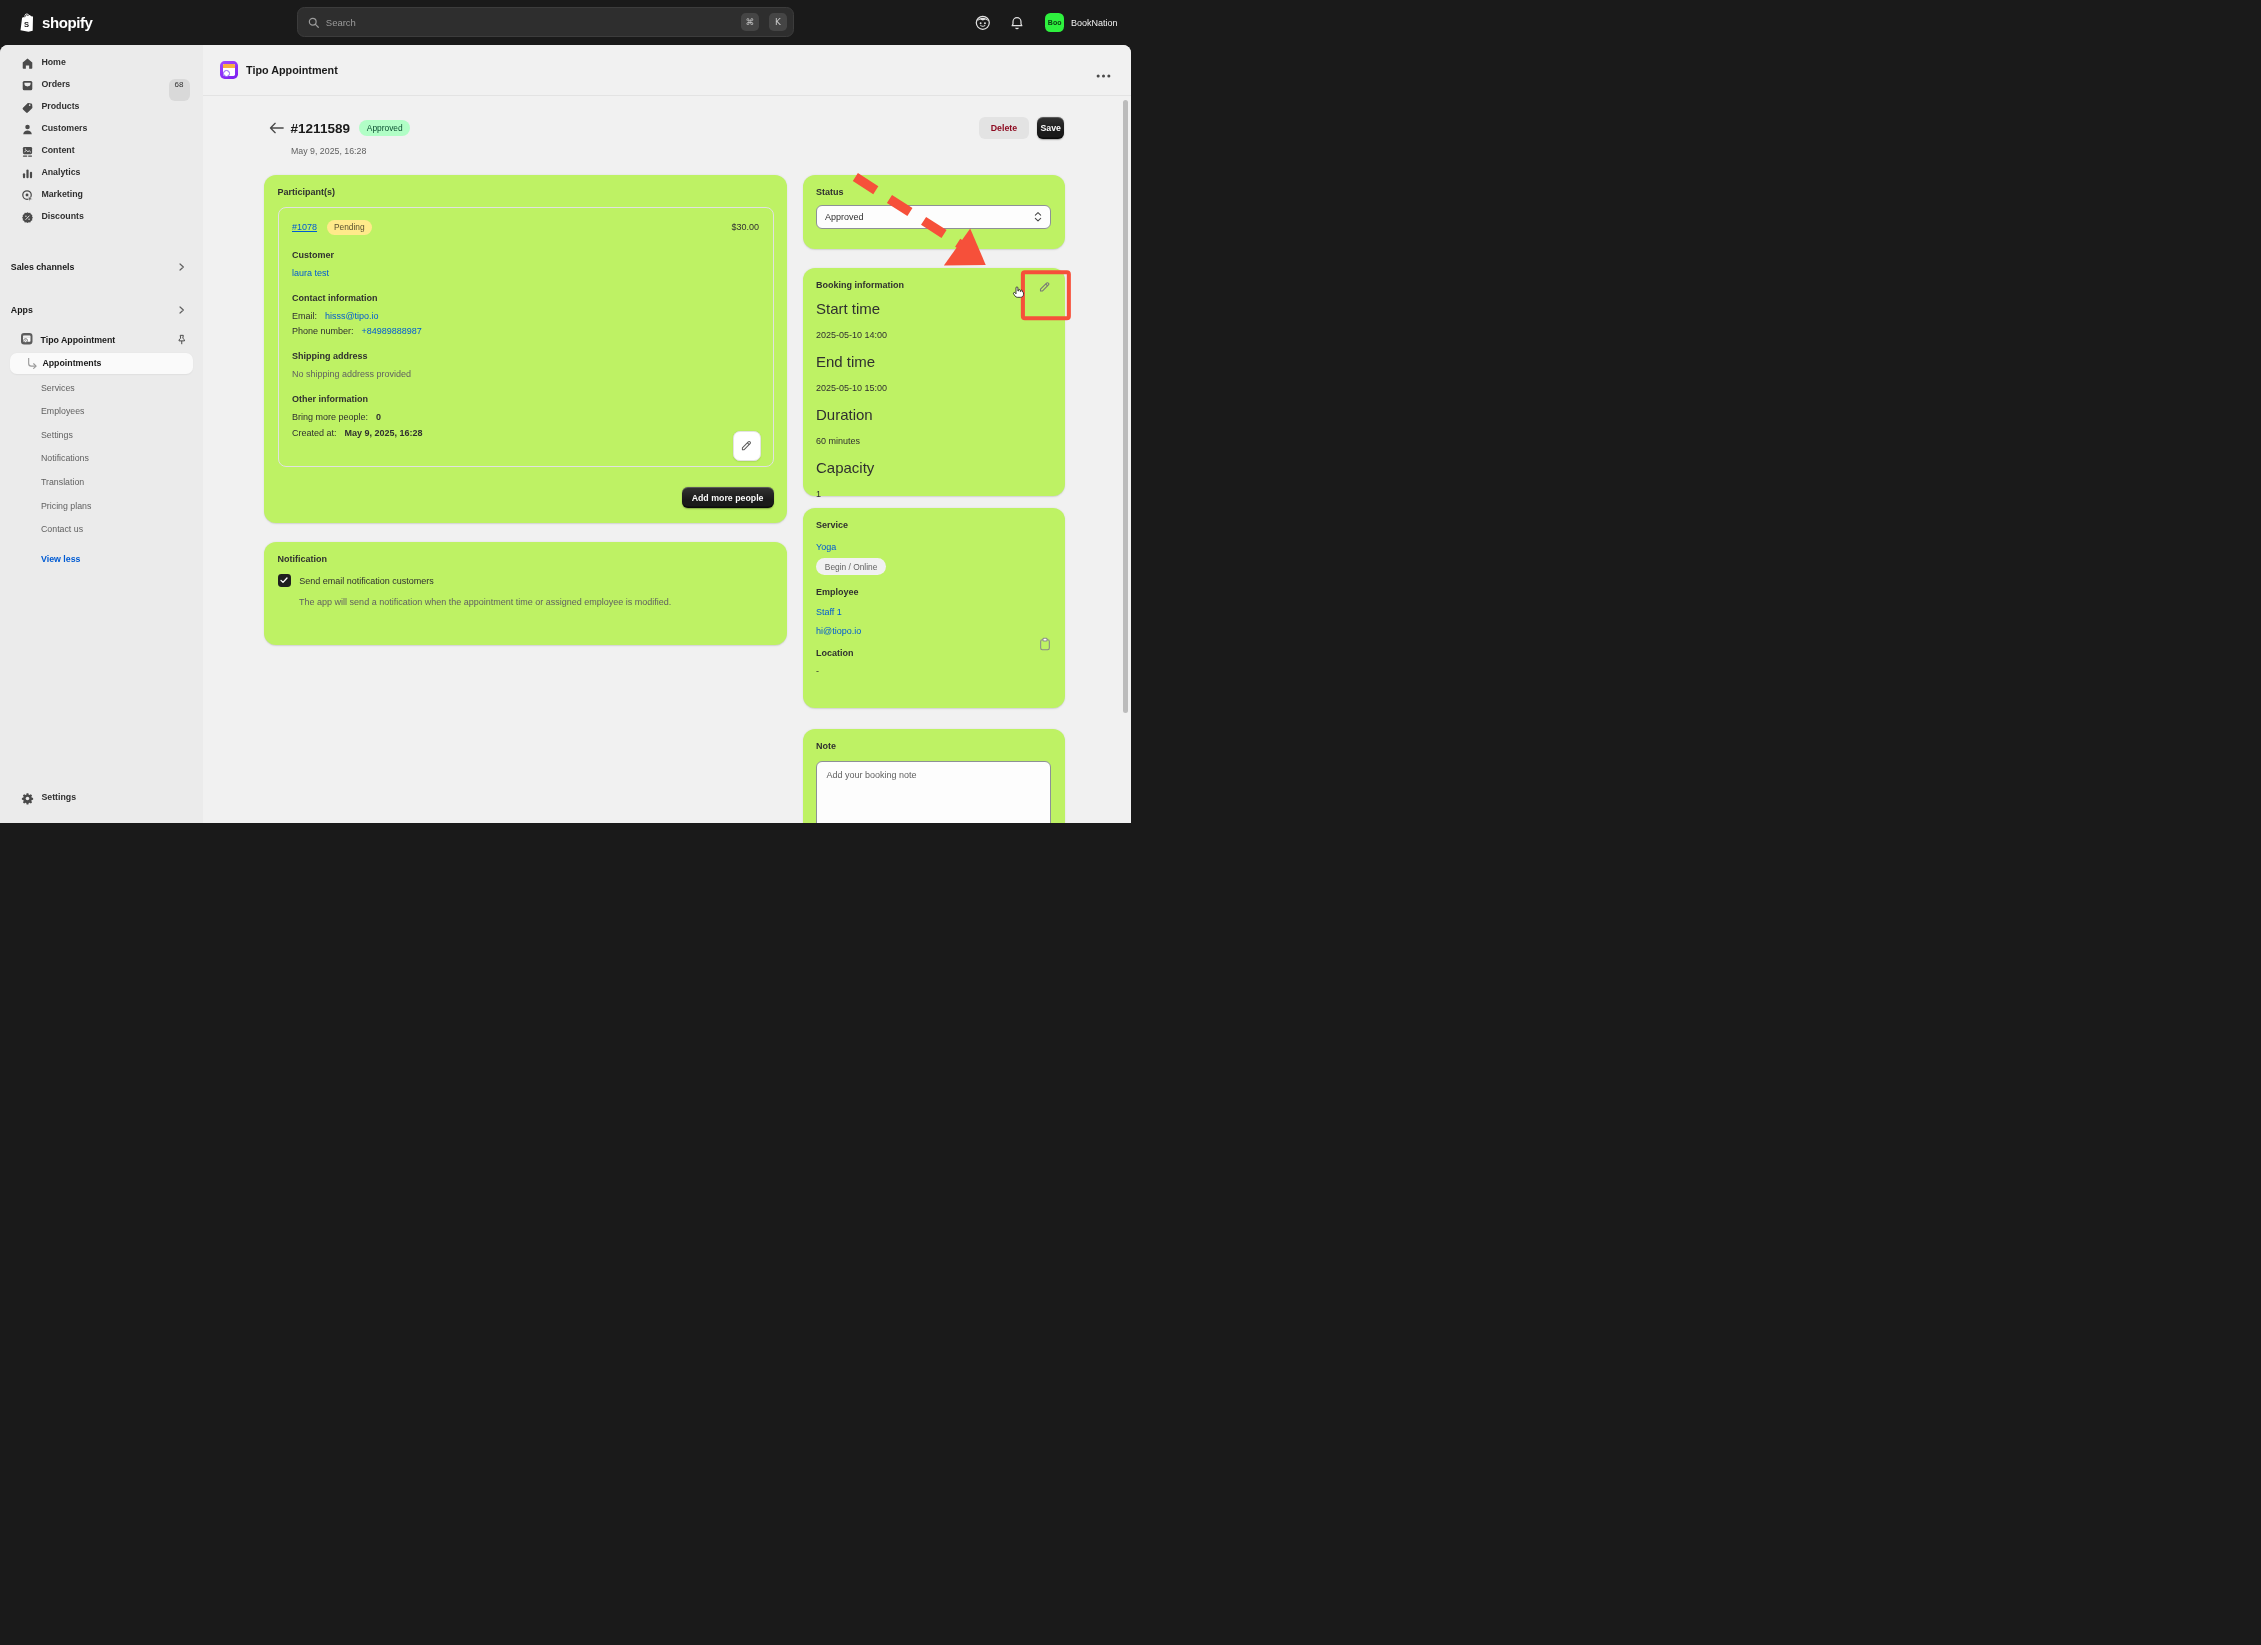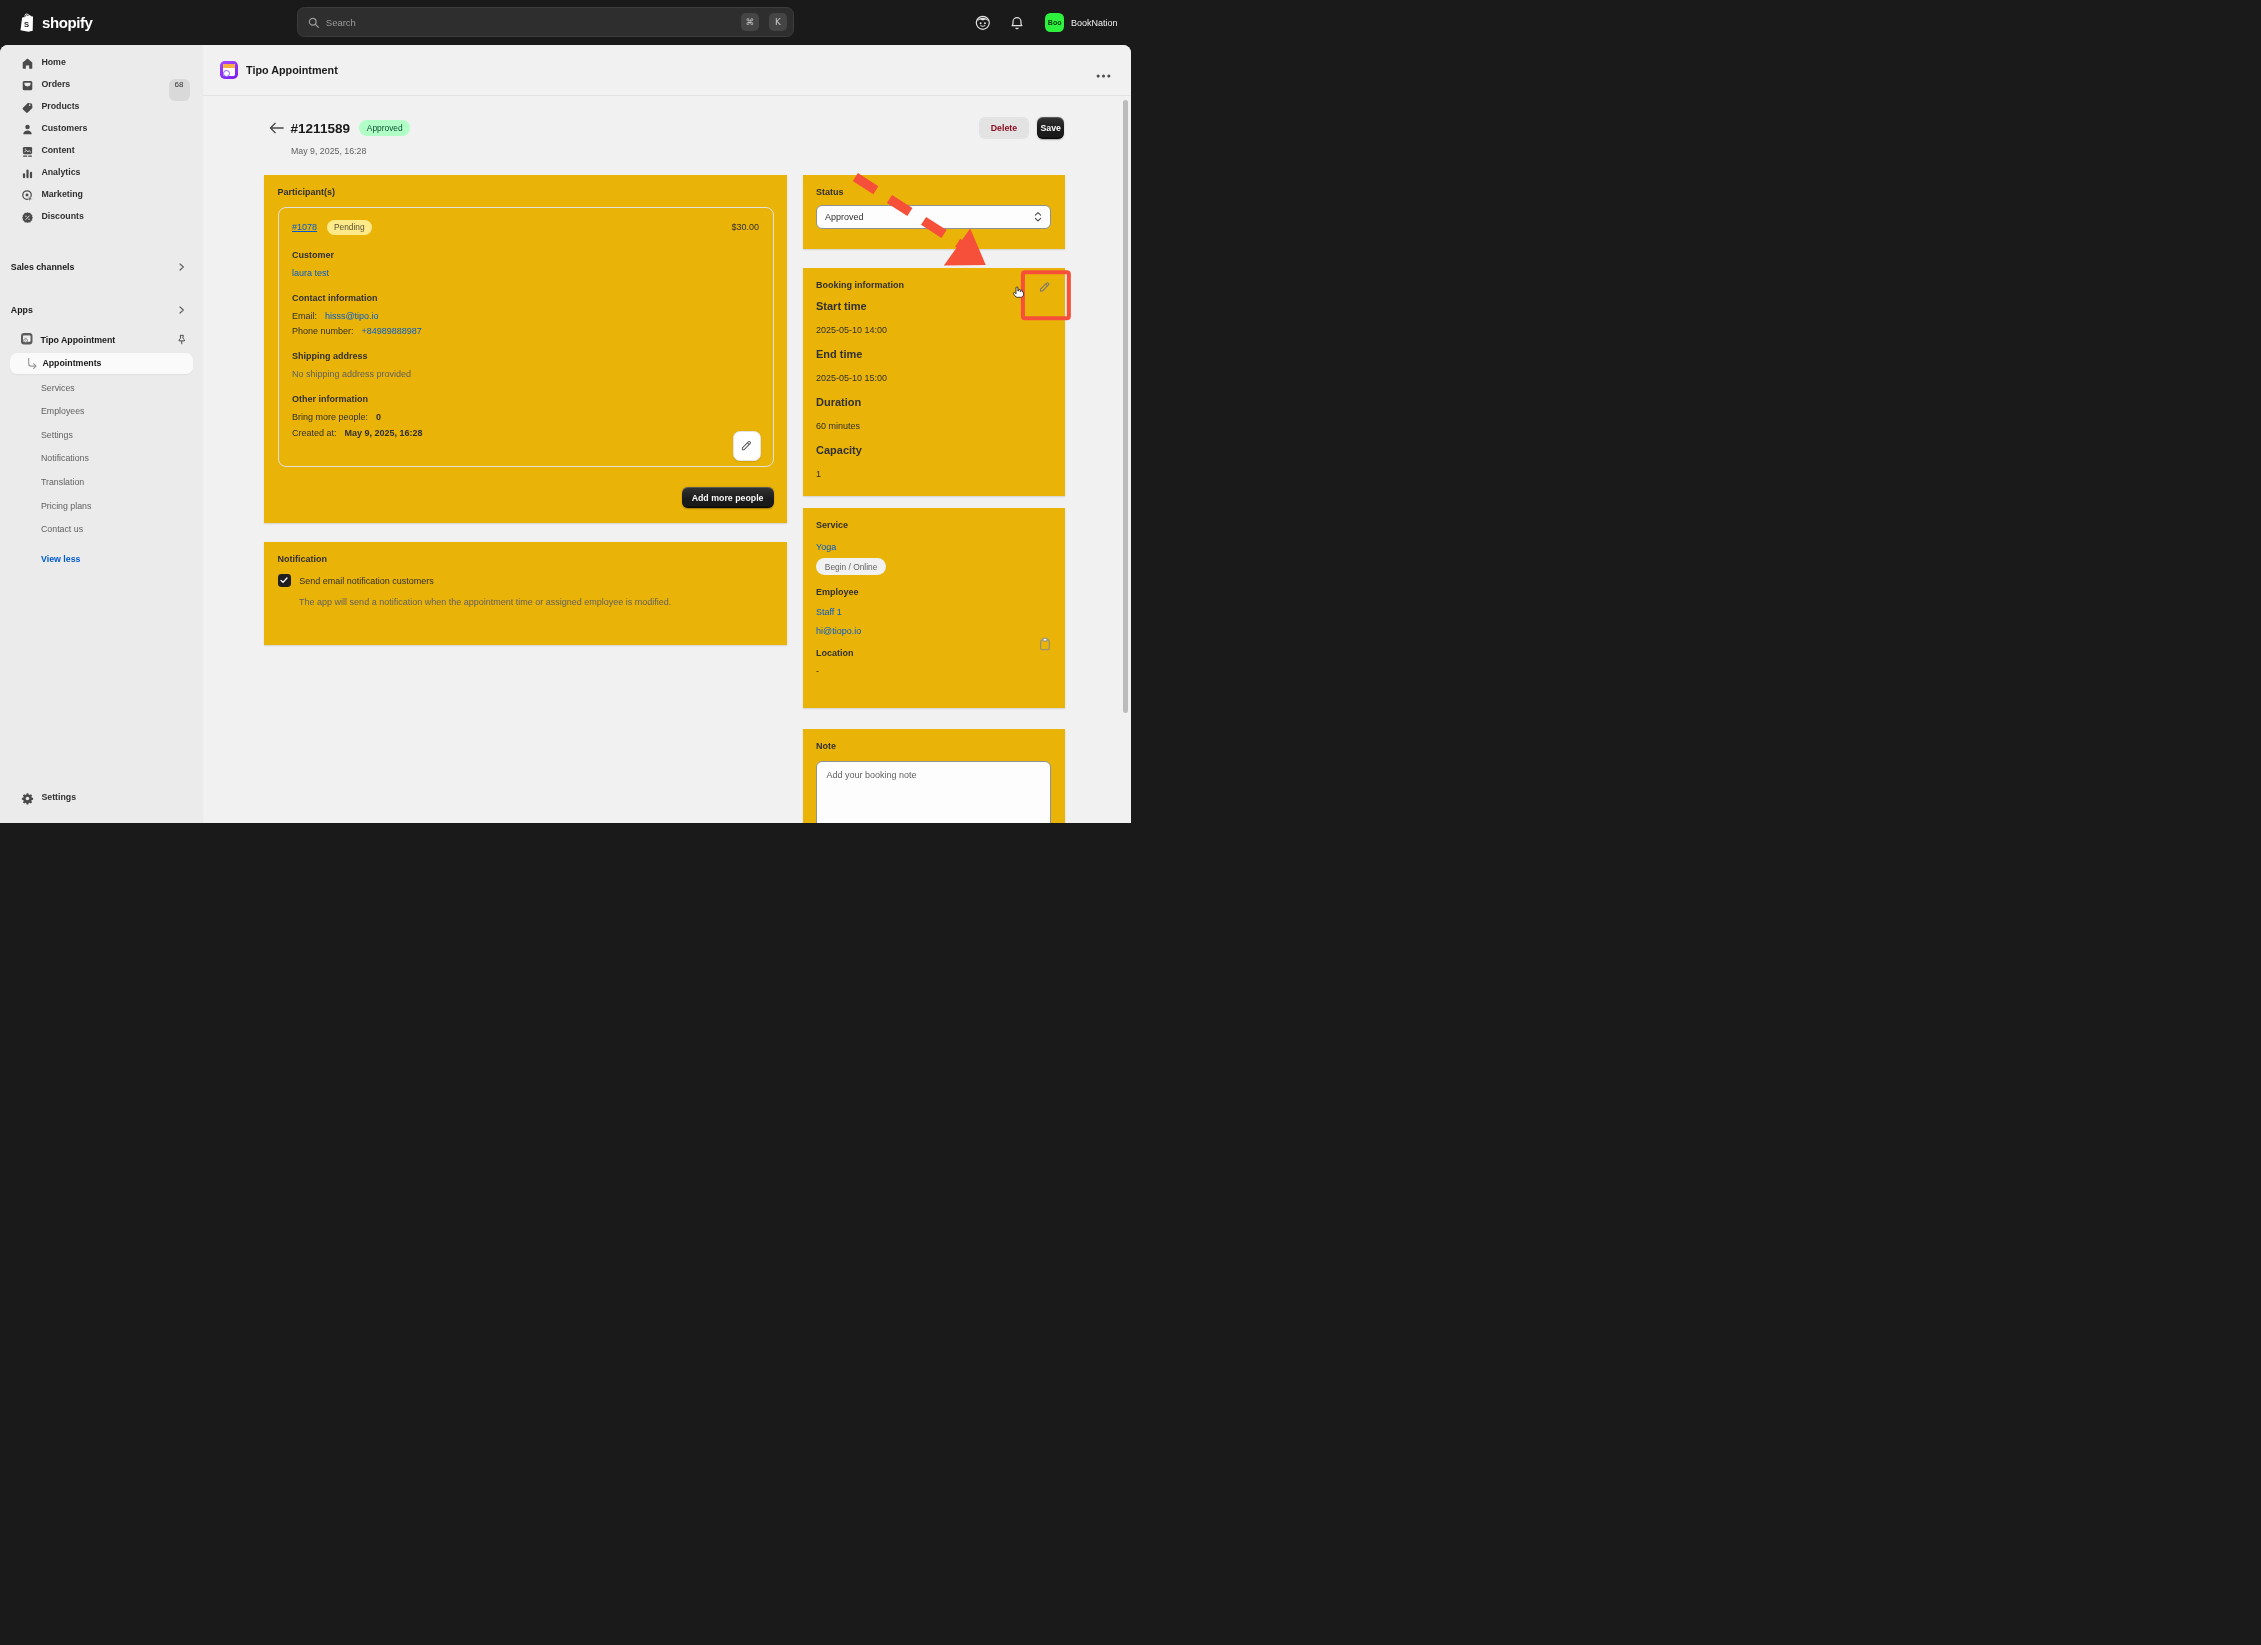--- a/index.html
+++ b/index.html
@@ -55,21 +55,21 @@
   .spacer{flex:1}
   .btn{height:21.6px;display:flex;align-items:center;border-radius:6px;font-size:8.8px;font-weight:700;cursor:pointer}
   .btn-delete{padding:0 11.5px;background:#e3e3e3;color:#8e0b21}
   .btn-dark{padding:0 10px;background:linear-gradient(180deg,#333 0%,#1a1a1a 60%);color:#fafafa;box-shadow:inset 0 1px 0 rgba(255,255,255,.2),inset 0 -1.4px 0 rgba(0,0,0,.55),0 0.7px 1.4px rgba(0,0,0,.3)}
   .btn-save{margin-left:8.8px;padding:0 3px}
   .page-date{position:absolute;left:88px;top:49px;font-size:8.8px;color:#616161}
 
   .cols{position:absolute;left:61px;top:78px;width:800px;display:flex;gap:15.5px;align-items:flex-start}
   .col-main{width:523px;flex:none}
   .col-side{width:262px;flex:none}
-  .card{background:#eab308;border-radius:0;box-shadow:0 0.7px 0 rgba(26,26,26,.07),0 0.7px 2px rgba(26,26,26,.09);padding:12px 13.5px;position:relative}
+  .card{background:#bef264;border-radius:12px;box-shadow:0 0.7px 0 rgba(26,26,26,.07),0 0.7px 2px rgba(26,26,26,.09);padding:12px 13.5px;position:relative}
   .card-title{font-size:9px;font-weight:700;color:#303030}
 
   
   #participants{height:348px}
   .inner-card{margin-top:9.5px;border:0.7px solid #e1e1e1;border-radius:8px;padding:12px 13.5px;height:260px;position:relative}
   .row1{display:flex;align-items:center}
   .link{color:#005bd3;font-size:9px;text-decoration:none;cursor:pointer}
   .u{text-decoration:underline}
   .price{margin-left:auto;font-size:9px;color:#303030}
   .h-label{font-size:9px;font-weight:700;color:#303030;margin-top:15px}
@@ -85,21 +85,21 @@
   .check-row{margin-top:10px;display:flex;align-items:center;gap:8.8px}
   .checkbox{width:13px;height:13px;background:#1f1f1f;border-radius:3.4px;display:flex;align-items:center;justify-content:center;flex:none;cursor:pointer}
   .check-label{font-size:9px;color:#303030}
   .desc{margin:6.8px 0 0 21.6px;font-size:9px;color:#616161;line-height:1.8;max-width:378px}
 
   
   #status-card{height:74px}
   .select{margin-top:8px;height:24px;border:0.7px solid #8d9196;border-radius:6px;background:#fdfdfd;display:flex;align-items:center;padding:0 8px;font-size:9px;color:#303030;cursor:pointer}
   .select .chevrons{margin-left:auto;display:flex}
   #booking-card{margin-top:19px;height:228px}
-  .f-label{font-size:11px;font-weight:700;color:#303030;margin-top:13px}
+  .f-label{font-size:15px;font-weight:400;color:#303030;margin-top:13px}
   .f-value{font-size:9px;color:#303030;margin-top:13px}
   .card-pencil{position:absolute;right:12px;top:10.8px;cursor:pointer;padding:1.4px}
   #service-card{margin-top:12px;height:200px}
   .mt14{margin-top:9.5px}.mt10{margin-top:6.8px}.mt12{margin-top:8px}
   .pill{display:inline-block;background:#f1f1f1;color:#616161;font-size:8.4px;padding:3.4px 8.8px;border-radius:9.5px}
   .copy-btn{position:absolute;right:12px;top:128px;cursor:pointer;padding:1.4px}
   #note-card{margin-top:21px;height:149px}
   .note-area{margin-top:9.5px;width:100%;height:95px;border:0.7px solid #8d9196;border-radius:6px;padding:8px 9.5px;font-size:9px;font-family:inherit;color:#303030;background:#fdfdfd;resize:none;outline:none;display:block}
   .note-area::placeholder{color:#616161}
 

